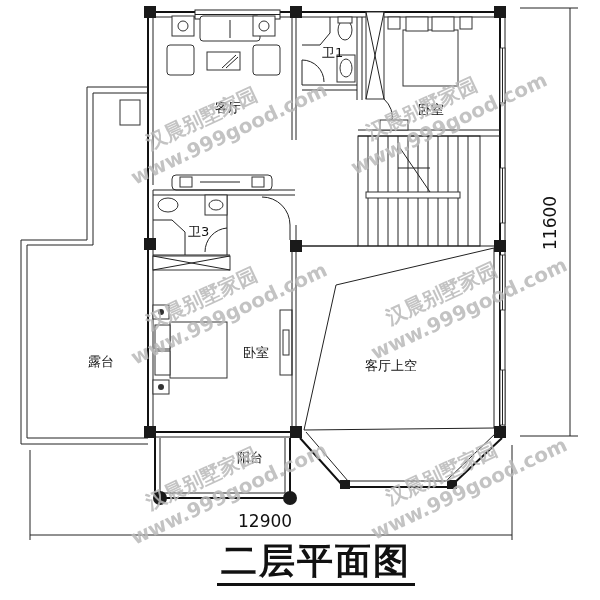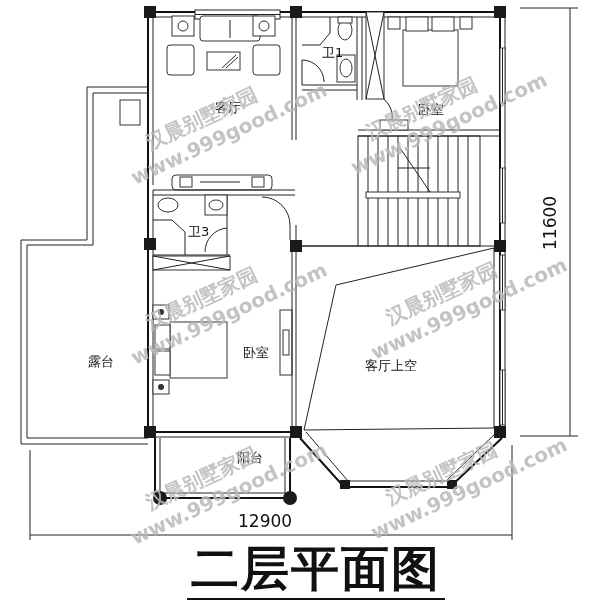--- a/index.html
+++ b/index.html
@@ -6,21 +6,21 @@
     body { width: 600px; height: 600px; position: relative; overflow: hidden; font-family: "DejaVu Sans", sans-serif; }
     #plan { position: absolute; left: 0; top: 0; width: 600px; height: 600px; }
     .wall { fill: none; stroke: #111; stroke-width: 2; }
     .thin { fill: none; stroke: #222; stroke-width: 1; }
     .col { fill: #1a1a1a; }
     .furn { fill: #fff; stroke: #333; stroke-width: 1; }
     .label { font-family: "DejaVu Sans", sans-serif; font-size: 13px; fill: #111; }
     .dim { font-family: "DejaVu Sans", sans-serif; font-size: 17px; fill: #111; }
     .wm { font-family: "DejaVu Sans", sans-serif; font-size: 20px; fill: #b9b9b9; font-weight: bold; opacity: 0.85; }
     .title { position: absolute; left: 0; width: 600px; top: 537px; text-align: center; }
-    .title span { font-family: "DejaVu Serif", serif; font-size: 48px; font-weight: bold; color: #111; letter-spacing: 2px; border-bottom: 3px solid #111; padding: 0 4px 2px 4px; margin-left: 32px; }
+    .title span { font-family: "DejaVu Serif", serif; font-size: 36px; font-weight: bold; color: #111; letter-spacing: 2px; border-bottom: 3px solid #111; padding: 0 4px 2px 4px; margin-left: 32px; }
   </style>
 </head>
 <body>
 
 <svg id="plan" viewBox="0 0 600 600" xmlns="http://www.w3.org/2000/svg">
 
   <g>
 
     <line class="wall" x1="148" y1="12" x2="500" y2="12"></line>
     <line class="thin" x1="148" y1="17" x2="500" y2="17"></line>

